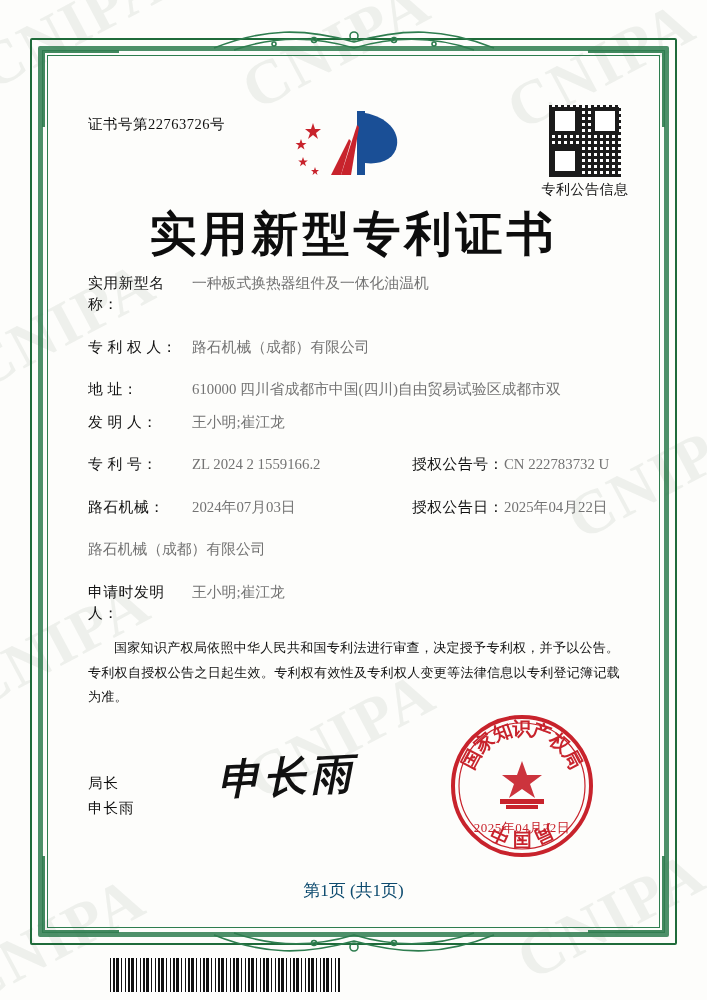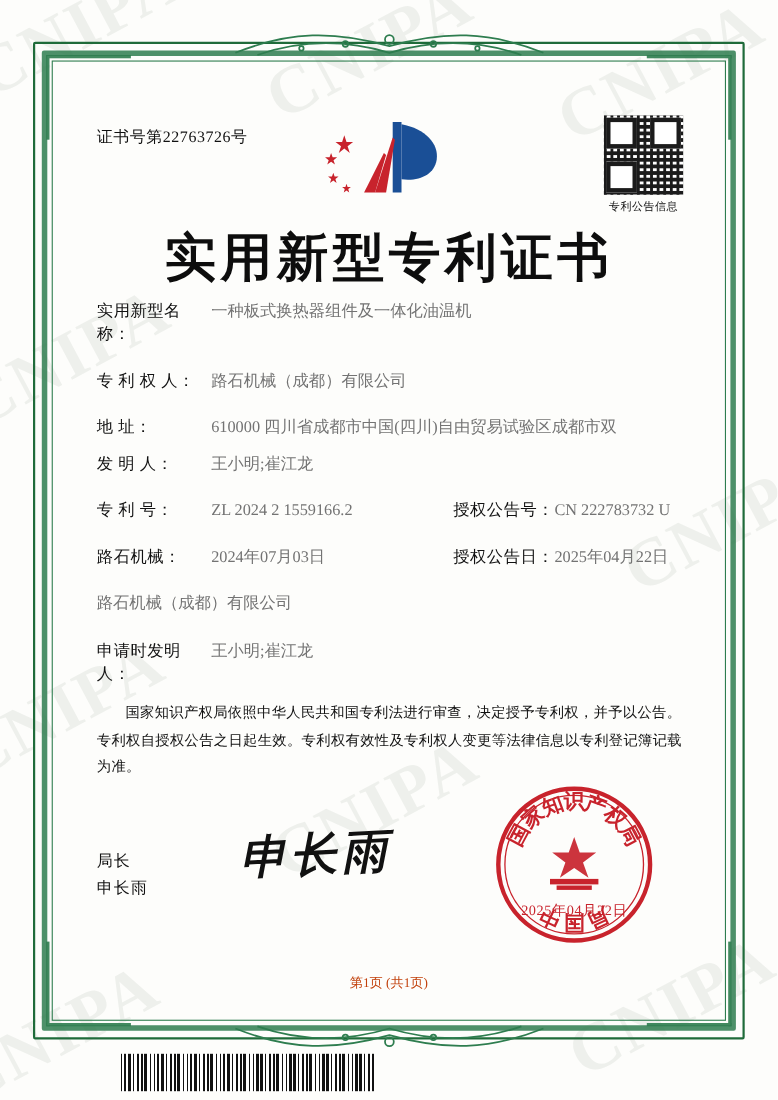--- a/index.html
+++ b/index.html
@@ -142,21 +142,21 @@
   .qr::after  { right: 2px; top: 2px; }
   .qr-eye3 {
     position: absolute;
     left: 2px; bottom: 2px;
     width: 20px; height: 20px;
     border: 4px solid #1b1b1b;
     background: #fff;
   }
   .qr-caption {
     margin-top: 4px;
-    font-size: 10px;
+    font-size: 14px;
     color: #111;
     letter-spacing: 0.5px;
   }
 
   .doc-title {
     position: absolute;
     left: 0; right: 0;
     top: 128px;
     text-align: center;
     font-size: 47px;
@@ -259,22 +259,22 @@
     font-size: 13px;
     color: #c8232c;
     letter-spacing: 0.5px;
   }
 
   .page-num {
     position: absolute;
     left: 0; right: 0;
     bottom: 8px;
     text-align: center;
-    font-size: 12px;
-    color: #c2410c;
+    font-size: 17px;
+    color: #0c4a6e;
   }
 
   .barcode {
     position: absolute;
     left: 110px;
     bottom: 8px;
     width: 230px;
     height: 34px;
     background-image: repeating-linear-gradient(90deg,
       #111 0 1px, #fff 1px 3px, #111 3px 5px, #fff 5px 6px,

